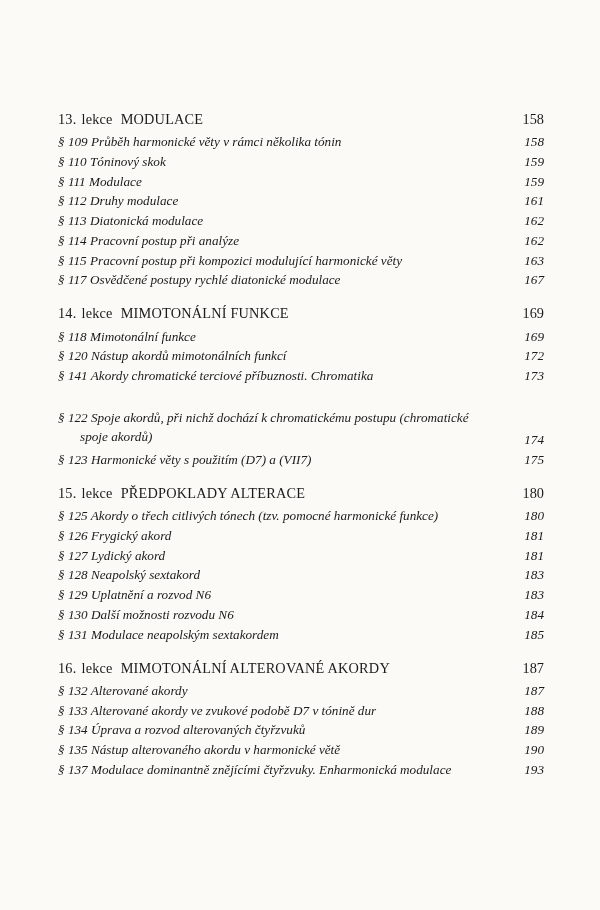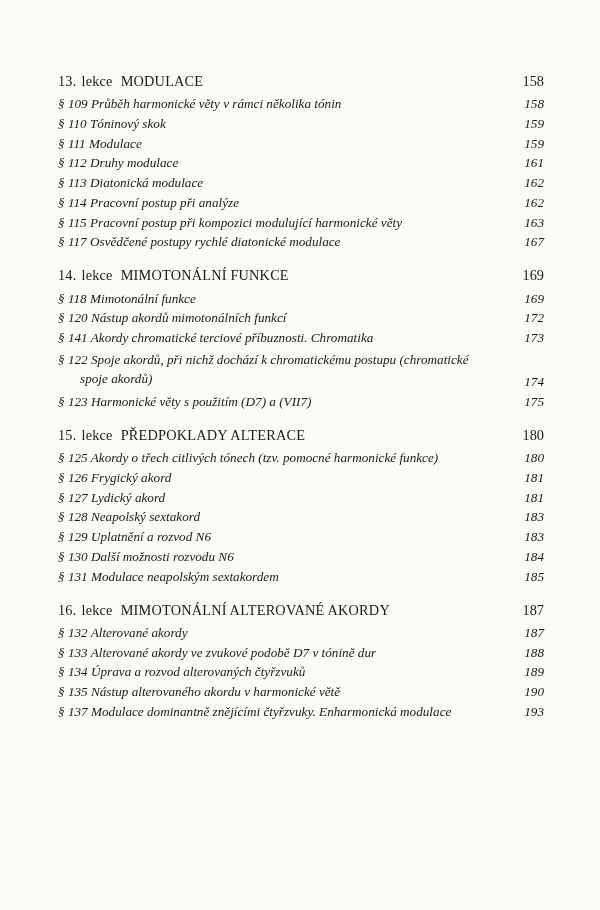--- a/index.html
+++ b/index.html
@@ -13,21 +13,21 @@
     font-family: "Liberation Serif", serif;
     color: #1a1a1a;
     overflow: hidden;
   }
   .page {
     position: relative;
     width: 600px;
     height: 910px;
     background: #fbfaf6;
     box-sizing: border-box;
-    padding: 74px 56px 0 58px;
+    padding: 112px 56px 0 58px;
   }
   .toc {
     width: 100%;
   }
   .section {
     margin-bottom: 20px;
   }
   .section:last-child {
     margin-bottom: 0;
   }
@@ -70,20 +70,21 @@
   }
   .section-head .page-no {
     font-size: 14.3px;
   }
   .cont {
     display: block;
     padding-left: 22px;
   }
   .entry.twoline .label {
     line-height: 1.42;
+    margin-top: 20px;
   }
   .entry.twoline {
     margin-bottom: 6.5px;
   }
 </style>
 </head>
 <body>
 
 <div class="page">
   <div class="toc">

